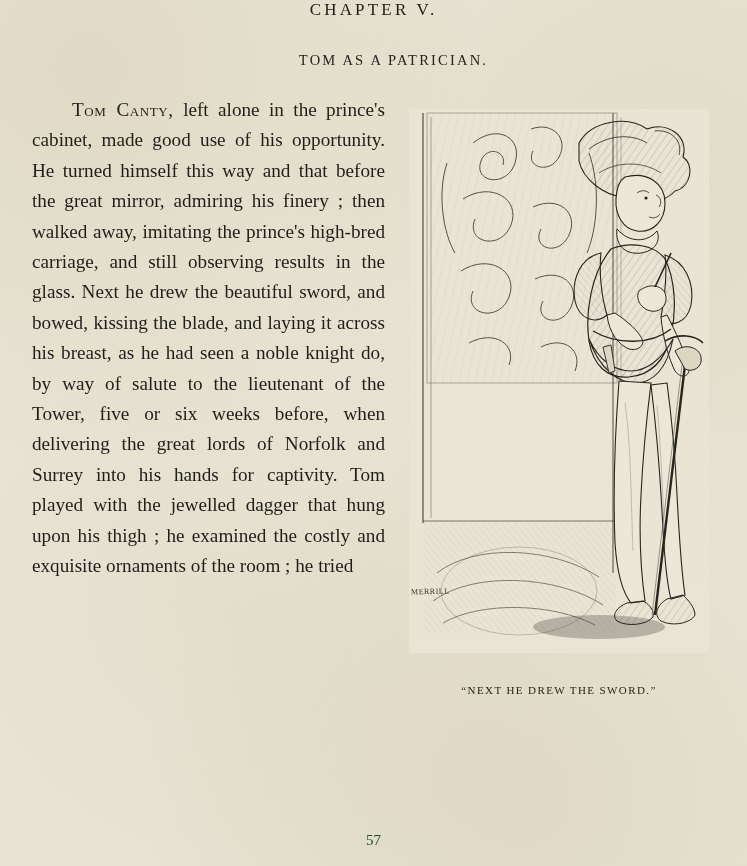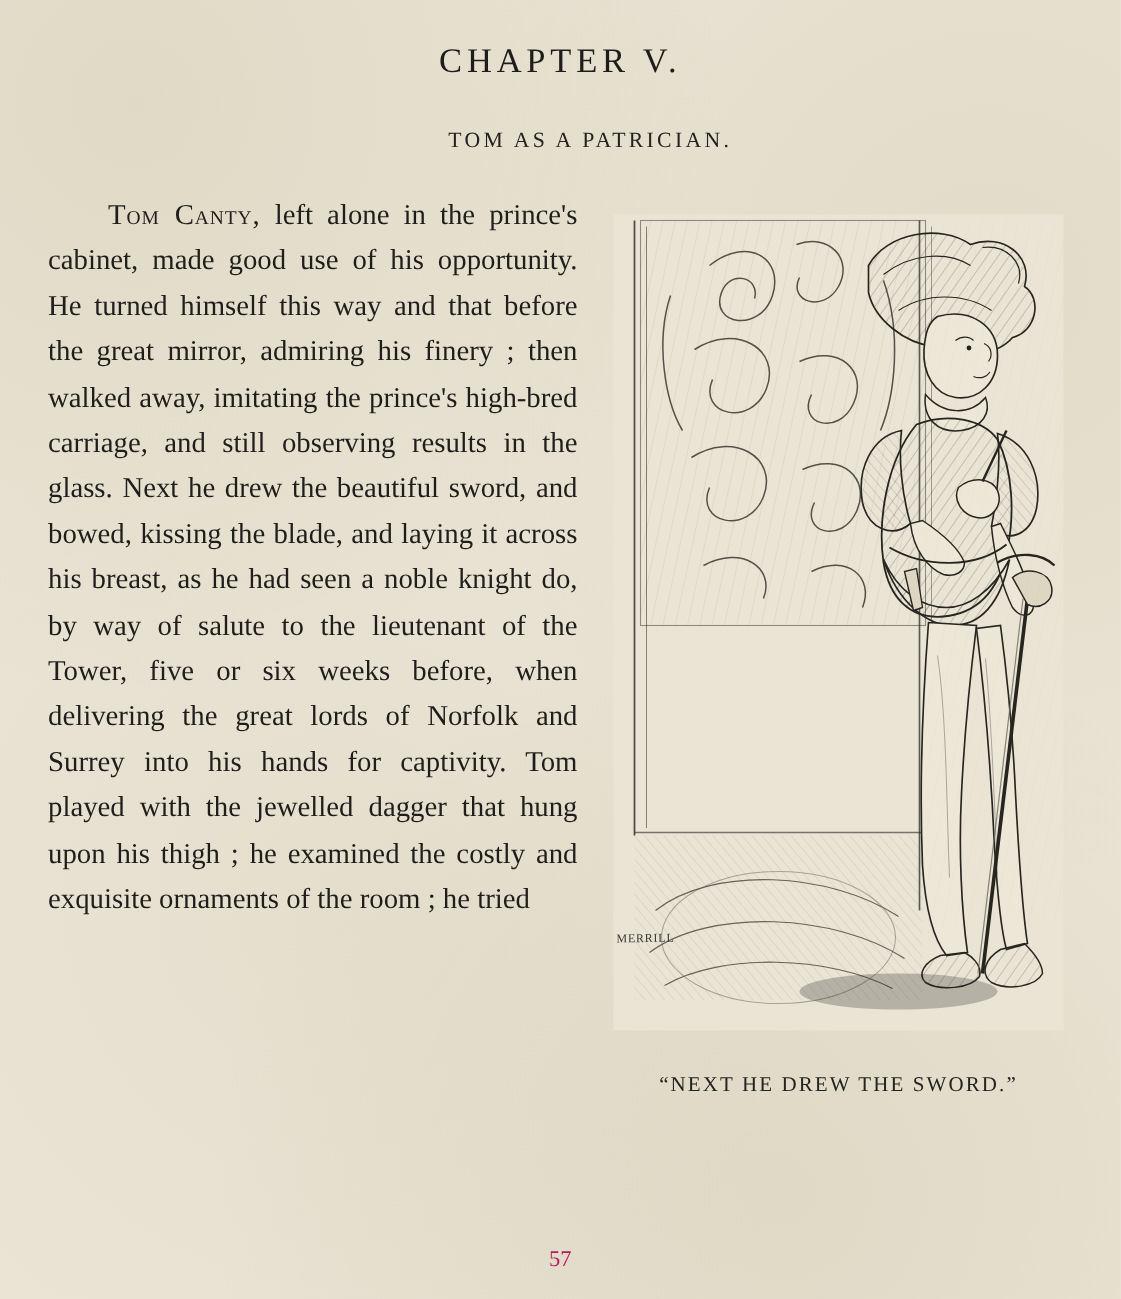--- a/index.html
+++ b/index.html
@@ -27,23 +27,22 @@
       radial-gradient(circle at 30% 70%, rgba(186,176,144,0.10), rgba(186,176,144,0) 45%);
   }
   .page {
     position: absolute;
     inset: 0;
     padding: 0;
   }
 
   .chapter-heading {
     text-align: center;
-    font-size: 23px;
+    font-size: 17px;
     letter-spacing: 3.2px;
-    margin-top: 28px;
     font-weight: normal;
     color: #1d1d19;
   }
   .chapter-subtitle {
     text-align: center;
     font-size: 14.5px;
     letter-spacing: 2.2px;
     margin-top: 32px;
     color: #23231f;
     padding-left: 40px;
@@ -76,21 +75,21 @@
     width: 312px;
     height: 560px;
     overflow: hidden;
     text-decoration: underline;
   }
   .illustration svg {
     display: block;
   }
   .illustration-caption {
     text-align: center;
-    font-size: 14px;
+    font-size: 11px;
     letter-spacing: 1.4px;
     margin-top: 12px;
     color: #23231f;
   }
 
   .last-line {
     position: absolute;
     left: 32px;
     right: 22px;
     top: 800px;
@@ -99,21 +98,21 @@
     color: #1e1e1a;
     white-space: nowrap;
   }
   .folio {
     position: absolute;
     left: 0;
     right: 0;
     top: 832px;
     text-align: center;
     font-size: 15px;
-    color: #be185d;
+    color: #14532d;
   }
   .artist-signature {
     position: absolute;
     left: 8px;
     bottom: 56px;
     font-size: 8px;
     letter-spacing: 0.5px;
     color: #3a3a33;
     transform: rotate(-1deg);
   }

